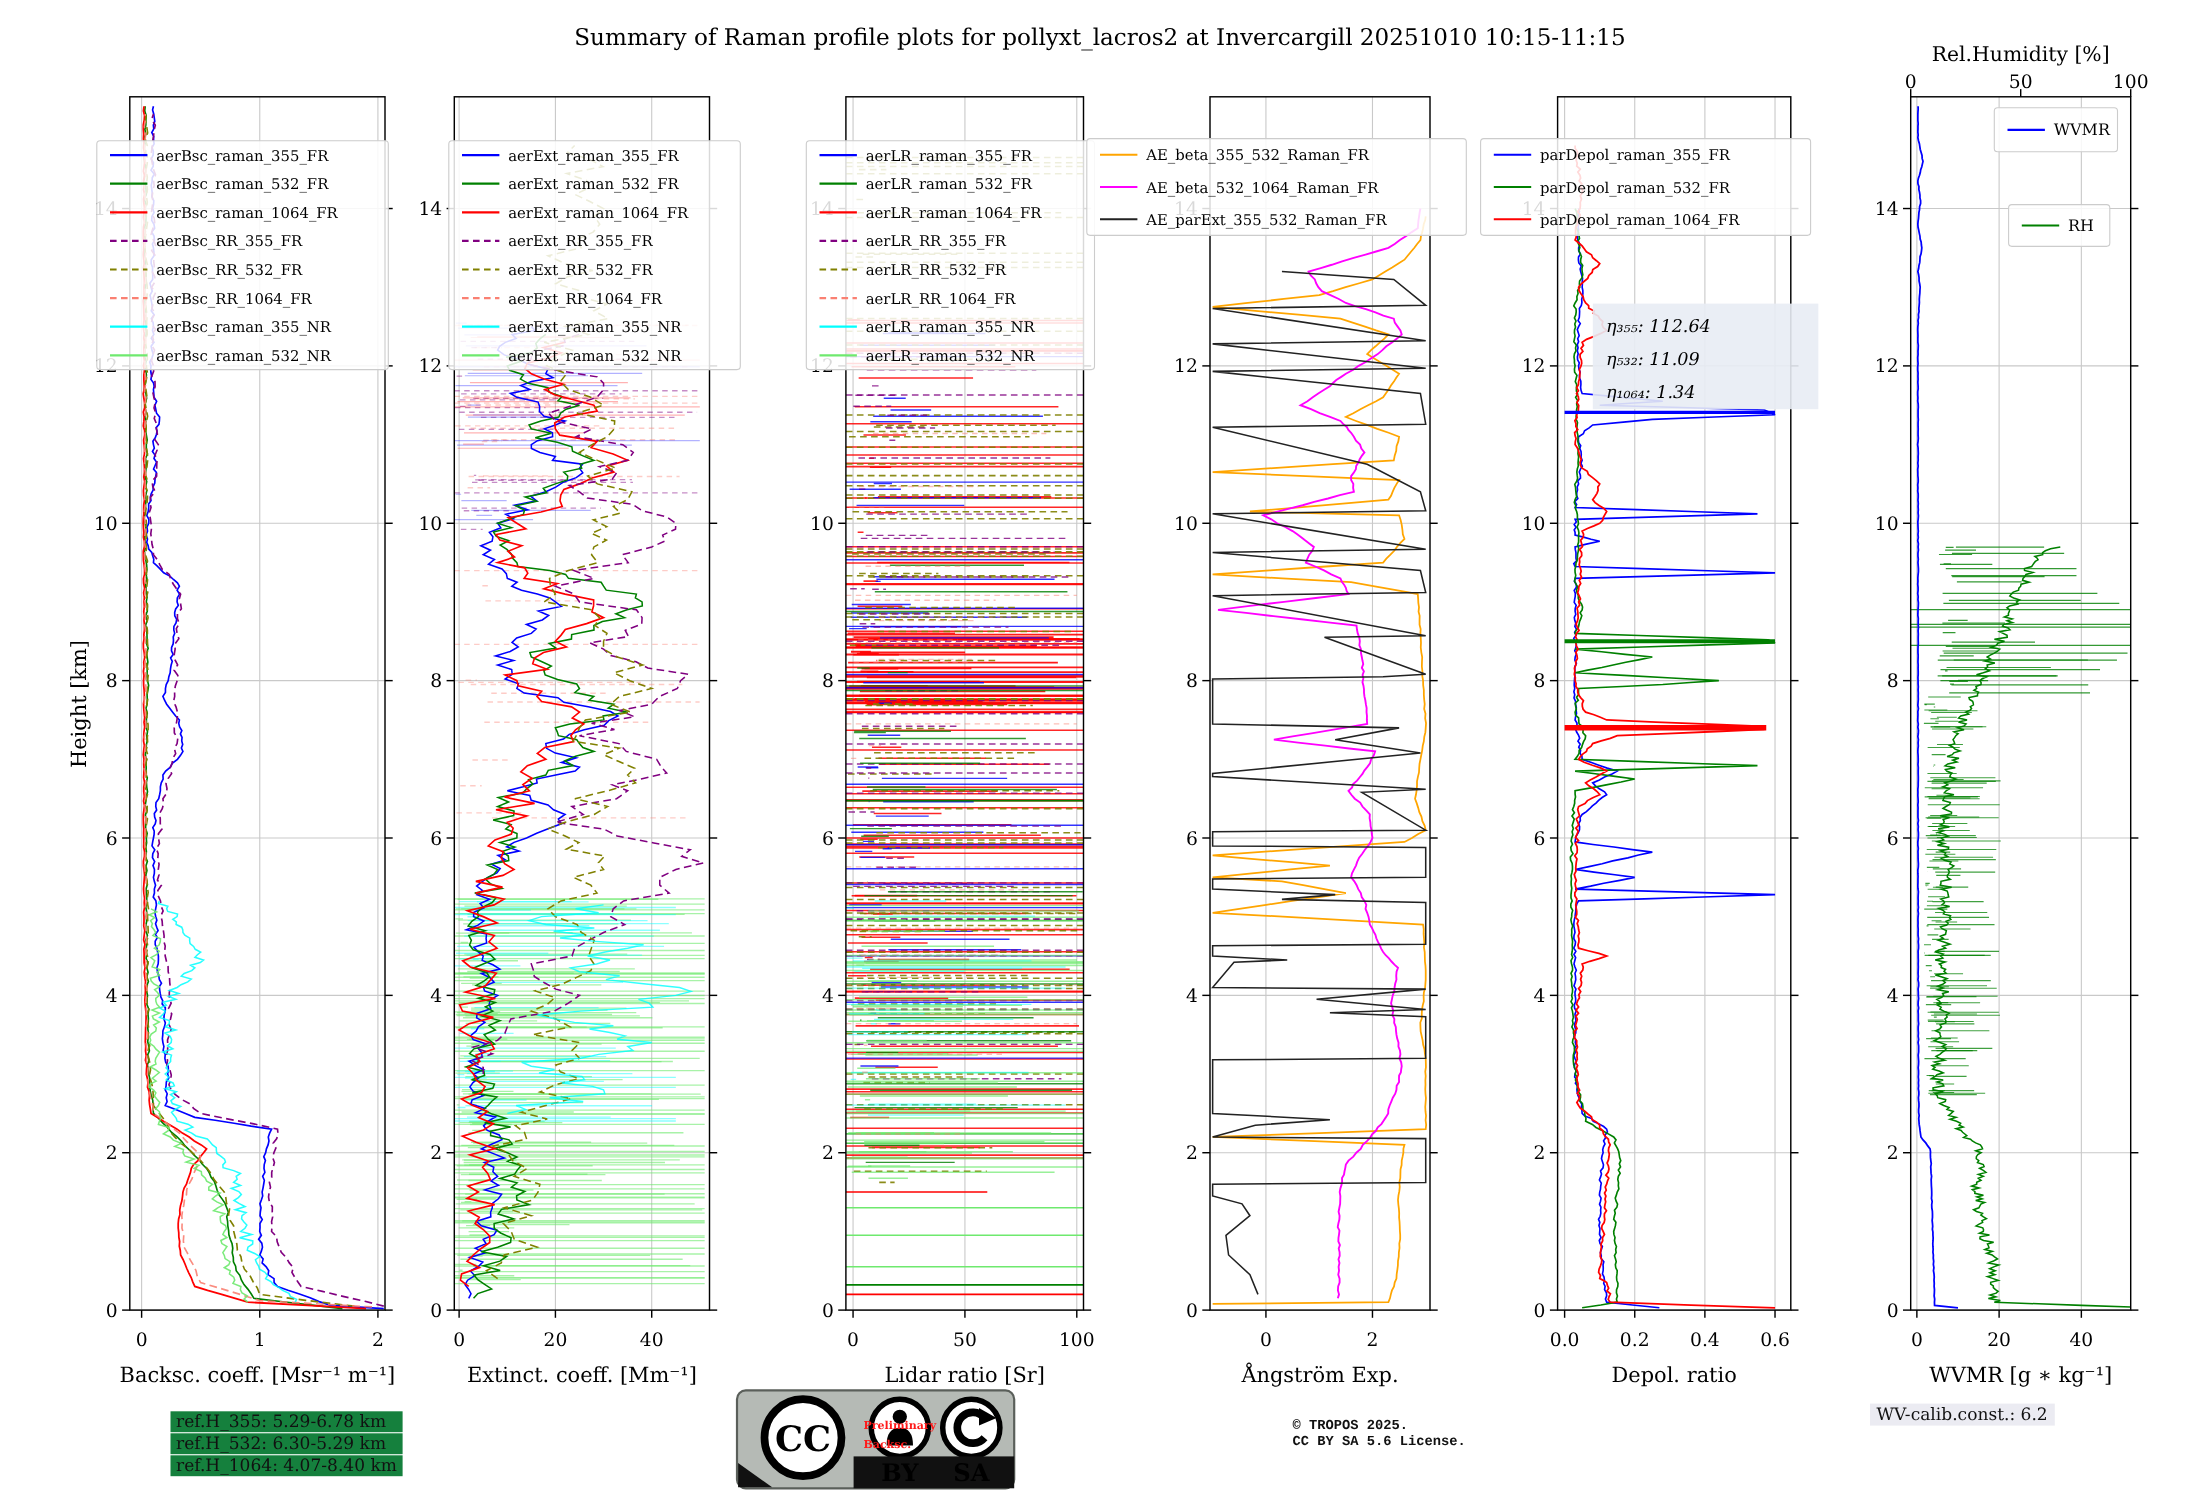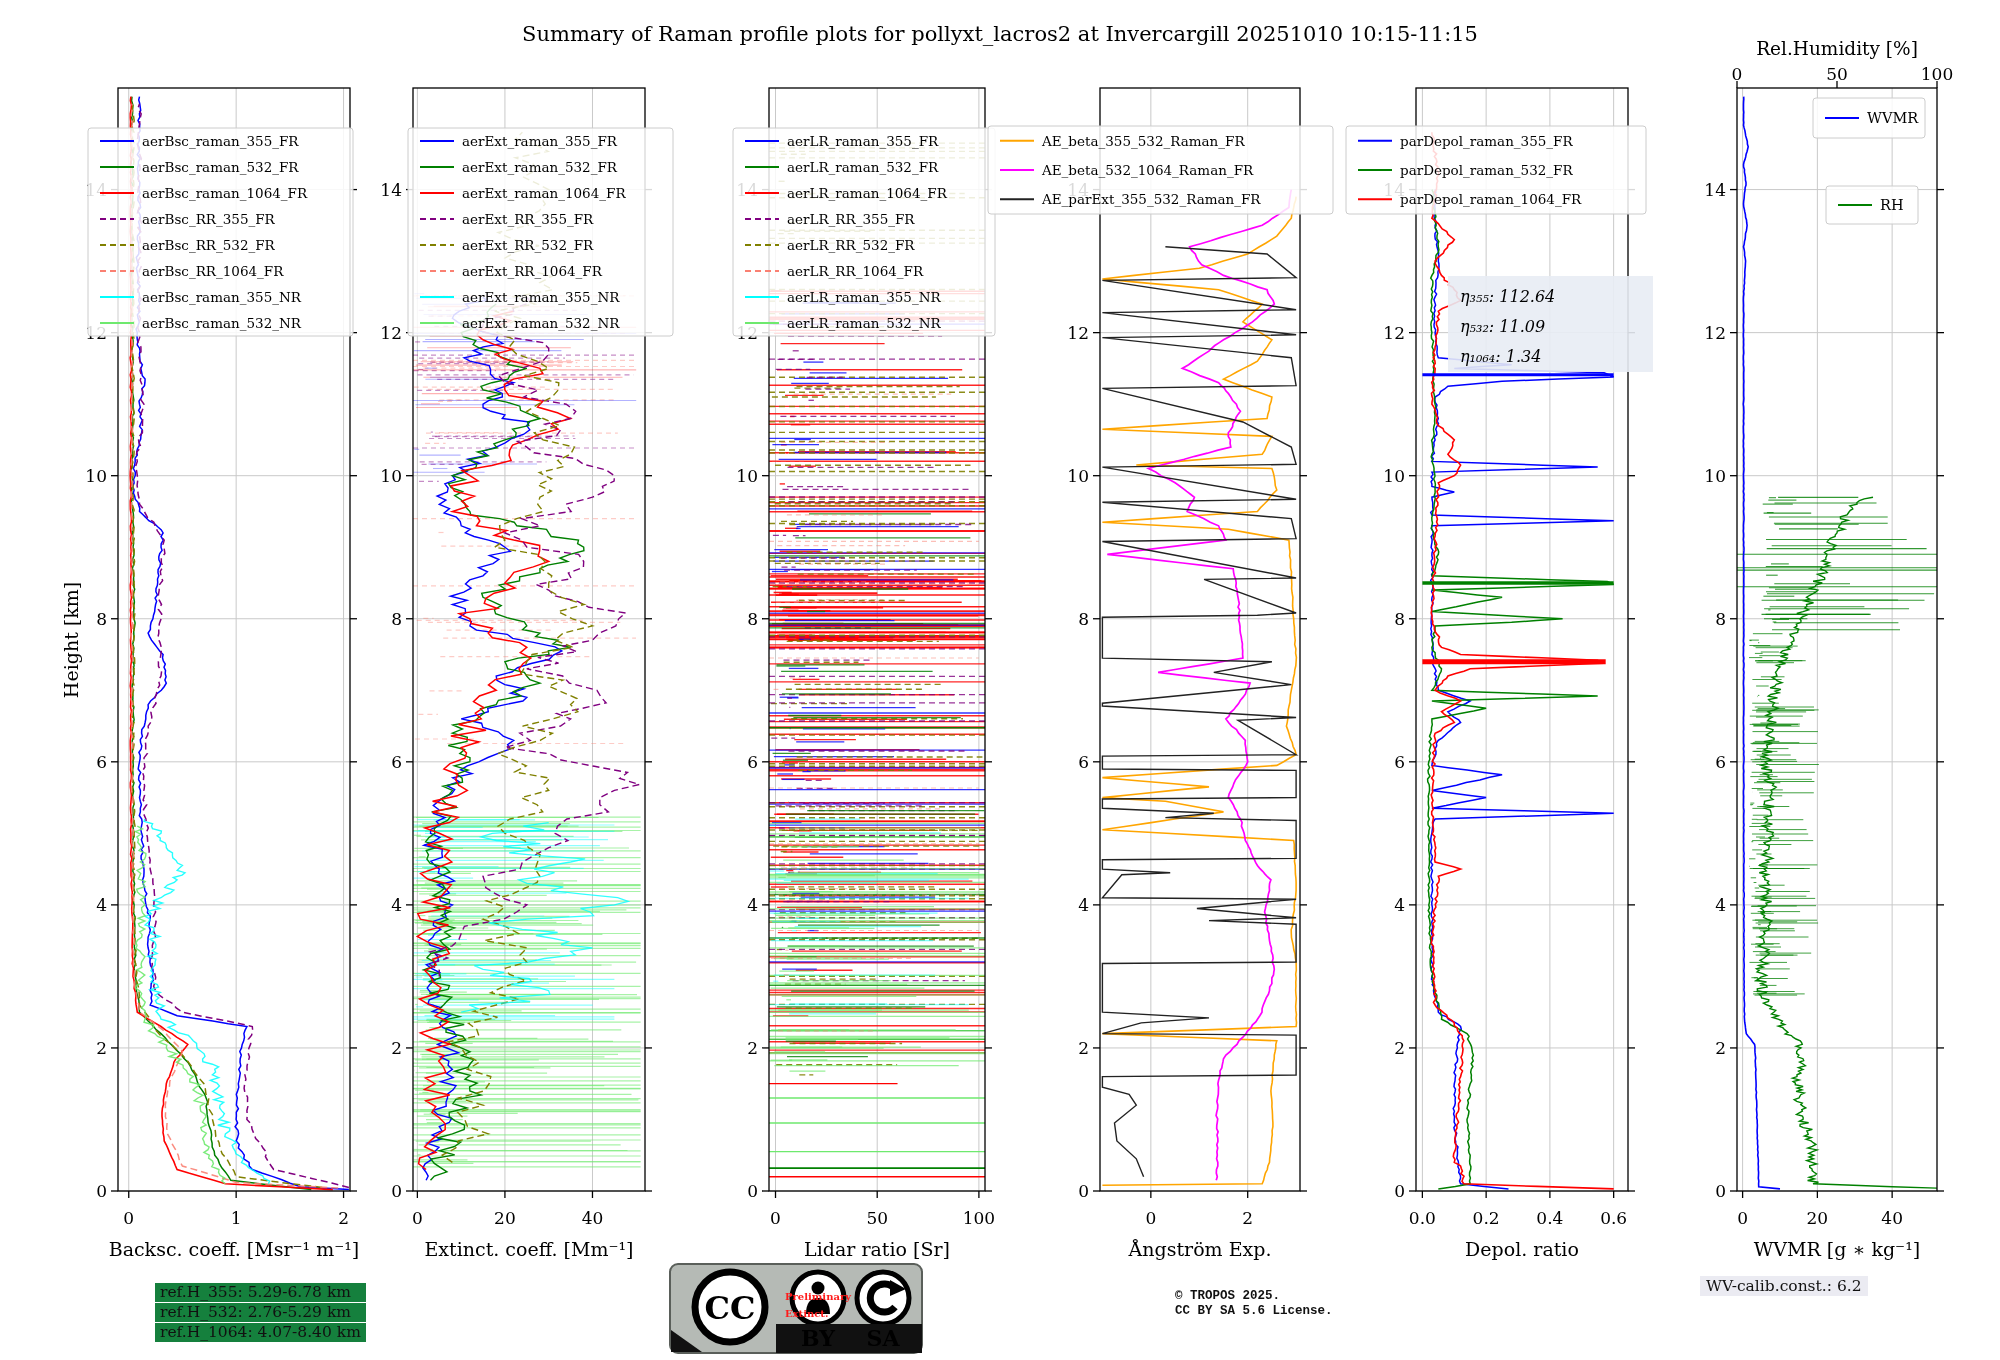--- a/index.html
+++ b/index.html
@@ -1490,21 +1490,21 @@
         <g>
           <rect x="1826" y="186" width="92" height="38" rx="3" fill="rgba(255,255,255,0.85)" stroke="#cccccc" stroke-width="1"></rect>
           <line x1="1838" y1="205" x2="1872" y2="205" stroke="#008000" stroke-width="2"></line>
           <text x="1880" y="210" font-size="14.5" text-anchor="start">RH</text>
         </g>
       </g>
     </svg>
 
   <div class="foot refbox" style="left:155px;top:1283px;">
     <div>ref.H_355: 5.29-6.78 km</div>
-    <div>ref.H_532: 2.76-5.29 km</div>
+    <div>ref.H_532: 6.30-5.29 km</div>
     <div>ref.H_1064: 4.07-8.40 km</div>
   </div>
 
   <svg class="foot" style="left:668px;top:1262px;" width="270" height="95">
     <rect x="2" y="2" width="252" height="89" rx="8" fill="#b5bab5" stroke="#5a5f5a" stroke-width="2"></rect>
     <polygon points="3,68 34,90 3,90" fill="#111"></polygon>
     <circle cx="62" cy="45" r="35" fill="#fff" stroke="#000" stroke-width="7"></circle>
     <text x="62" y="57" text-anchor="middle" font-size="32" font-weight="bold">CC</text>
     <circle cx="150" cy="36" r="26" fill="#fff" stroke="#000" stroke-width="5"></circle>
     <circle cx="150" cy="26" r="6.5" fill="#000"></circle>
@@ -1512,21 +1512,21 @@
     <circle cx="215" cy="36" r="26" fill="#fff" stroke="#000" stroke-width="5"></circle>
     <path d="M 227 27 A 14 14 0 1 0 227 45" fill="none" stroke="#000" stroke-width="7"></path>
     <polygon points="222,18 238,27 222,34" fill="#000"></polygon>
     <rect x="108" y="62" width="146" height="29" fill="#111"></rect>
     <text x="150" y="84" text-anchor="middle" font-size="22" font-weight="bold" fill="#fff">BY</text>
     <text x="215" y="84" text-anchor="middle" font-size="22" font-weight="bold" fill="#fff">SA</text>
   </svg>
 
   <div class="foot" id="preliminary" style="left:785px;top:1288px;">
     <div>Preliminary</div>
-    <div>Extinct.</div>
+    <div>Backsc.</div>
   </div>
 
   <div class="foot" id="tropos" style="left:1175px;top:1289px;">
     <div>© TROPOS 2025.</div>
     <div>CC BY SA 5.6 License.</div>
   </div>
 
   <div class="foot" id="wvcalib" style="left:1700px;top:1276px;">WV-calib.const.: 6.2</div>
 </div>
 

